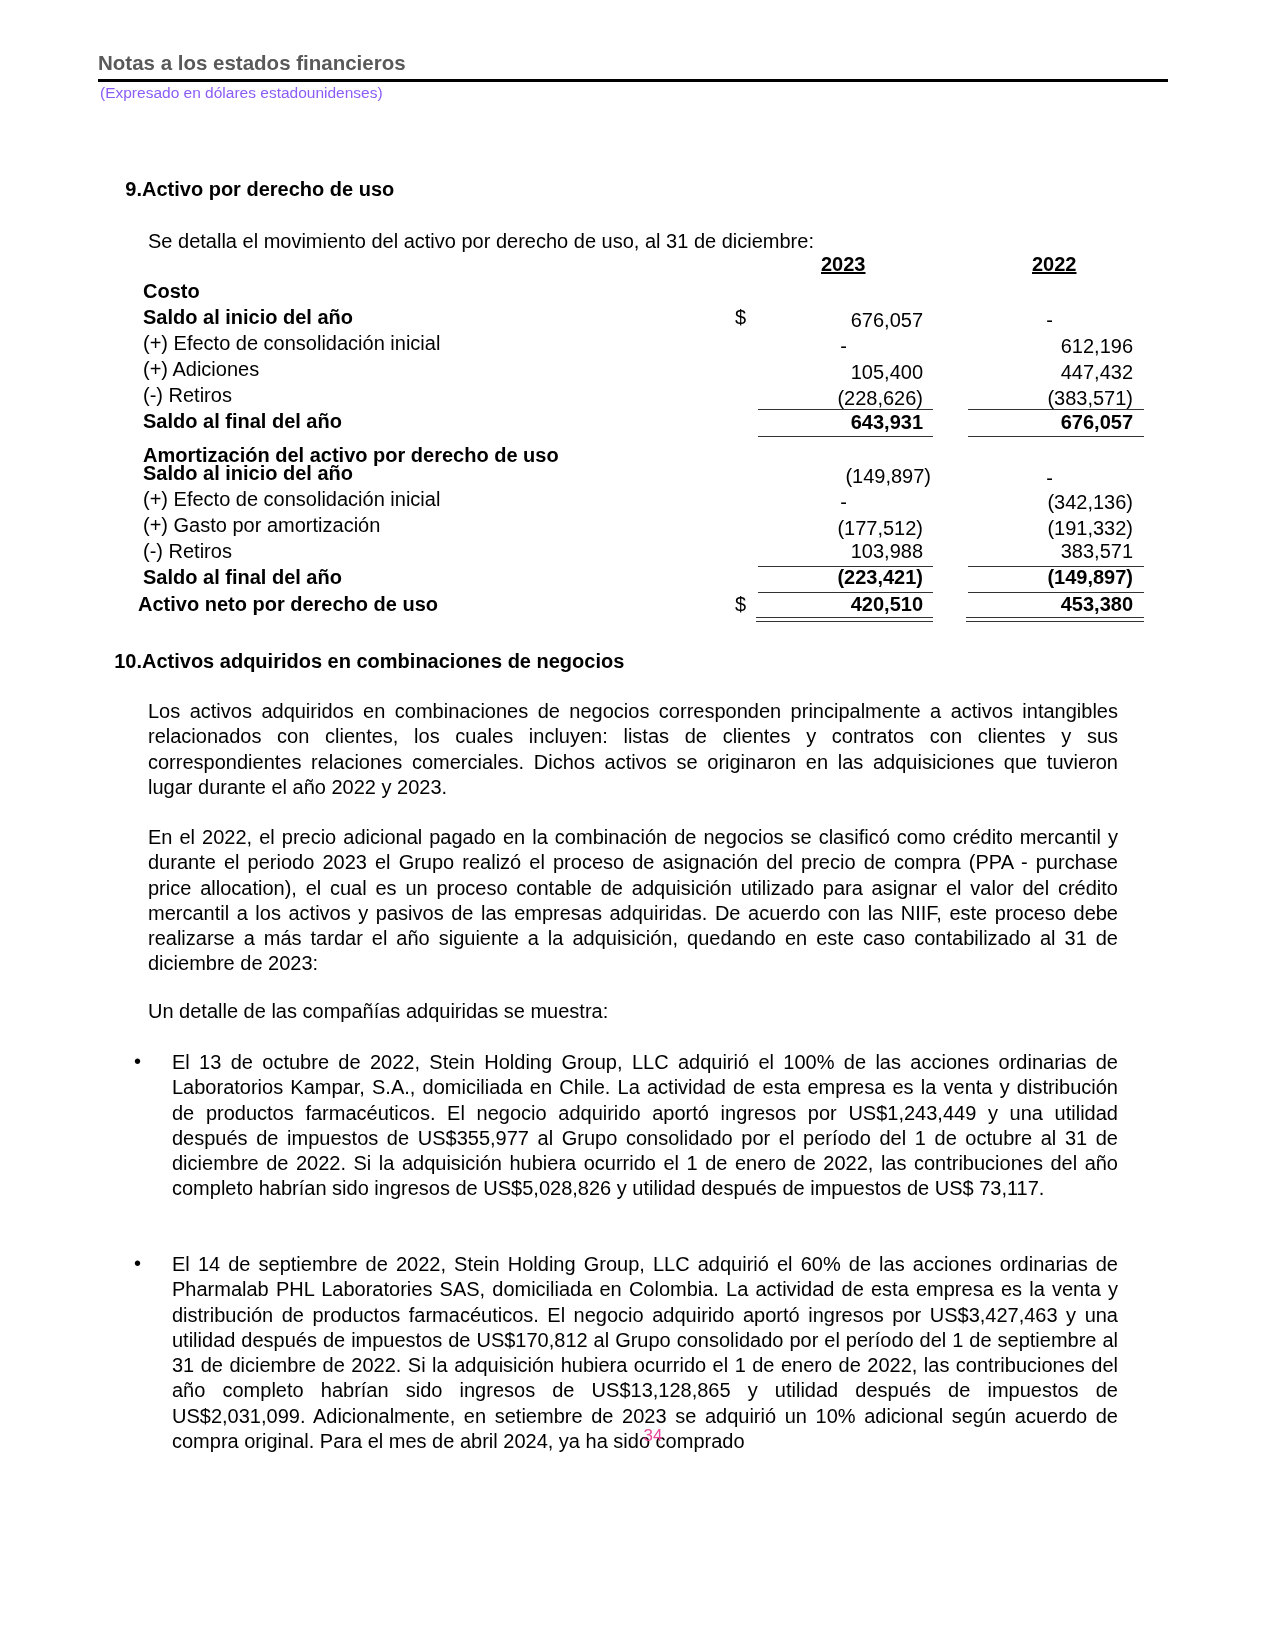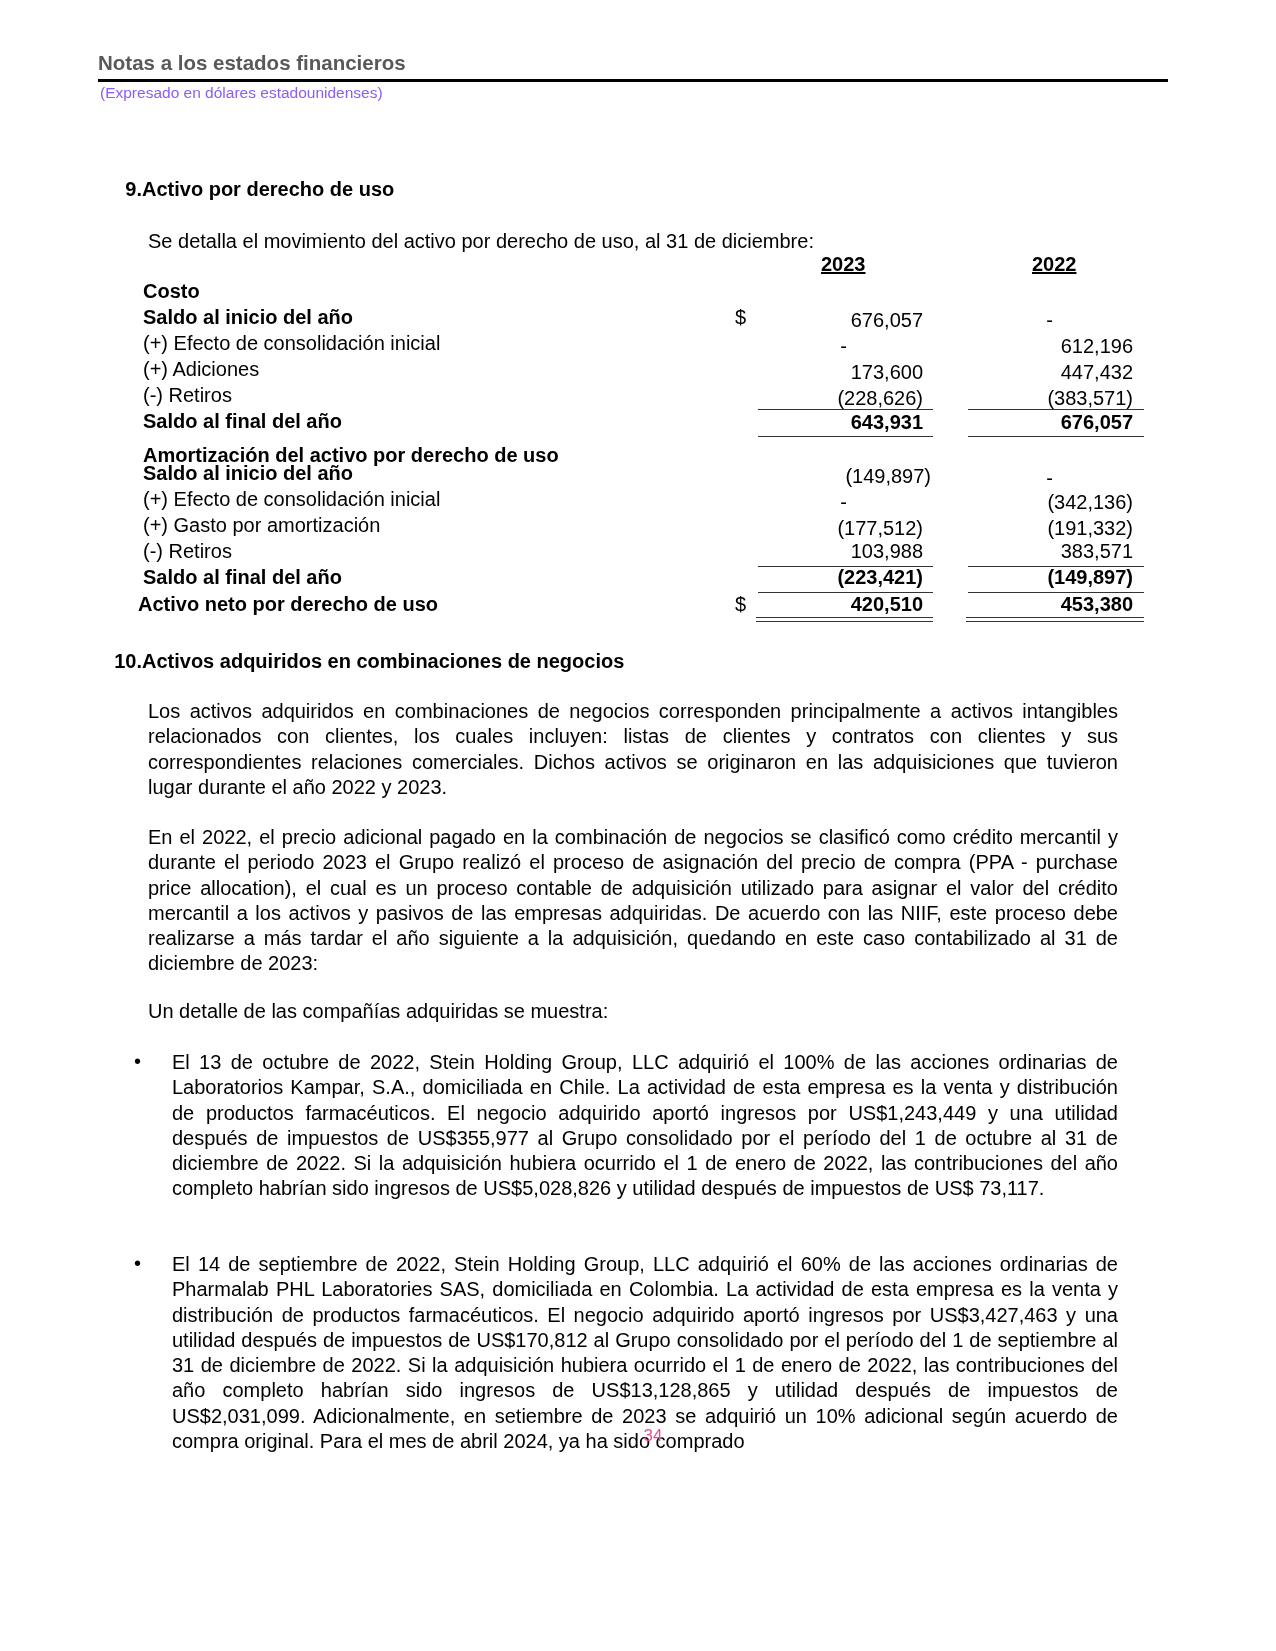--- a/index.html
+++ b/index.html
@@ -59,21 +59,21 @@
     <span class="v1" style="top:3px;">676,057</span>
     <span class="v2" style="right:100px; top:3px;">-</span>
   </div>
   <div class="row" style="top:52px;">
     <span class="label">(+) Efecto de consolidación inicial</span>
     <span class="v1" style="right:306px; top:3px;">-</span>
     <span class="v2" style="top:3px;">612,196</span>
   </div>
   <div class="row" style="top:78px;">
     <span class="label">(+) Adiciones</span>
-    <span class="v1" style="top:3px;">173,600</span>
+    <span class="v1" style="top:3px;">105,400</span>
     <span class="v2" style="top:3px;">447,432</span>
   </div>
   <div class="row" style="top:104px;">
     <span class="label">(-) Retiros</span>
     <span class="v1" style="top:3px;">(228,626)</span>
     <span class="v2" style="top:3px;">(383,571)</span>
   </div>
   <div class="row" style="top:130px;">
     <span class="label bold">Saldo al final del año</span>
     <span class="v1 bold" style="top:1px;">643,931</span>

